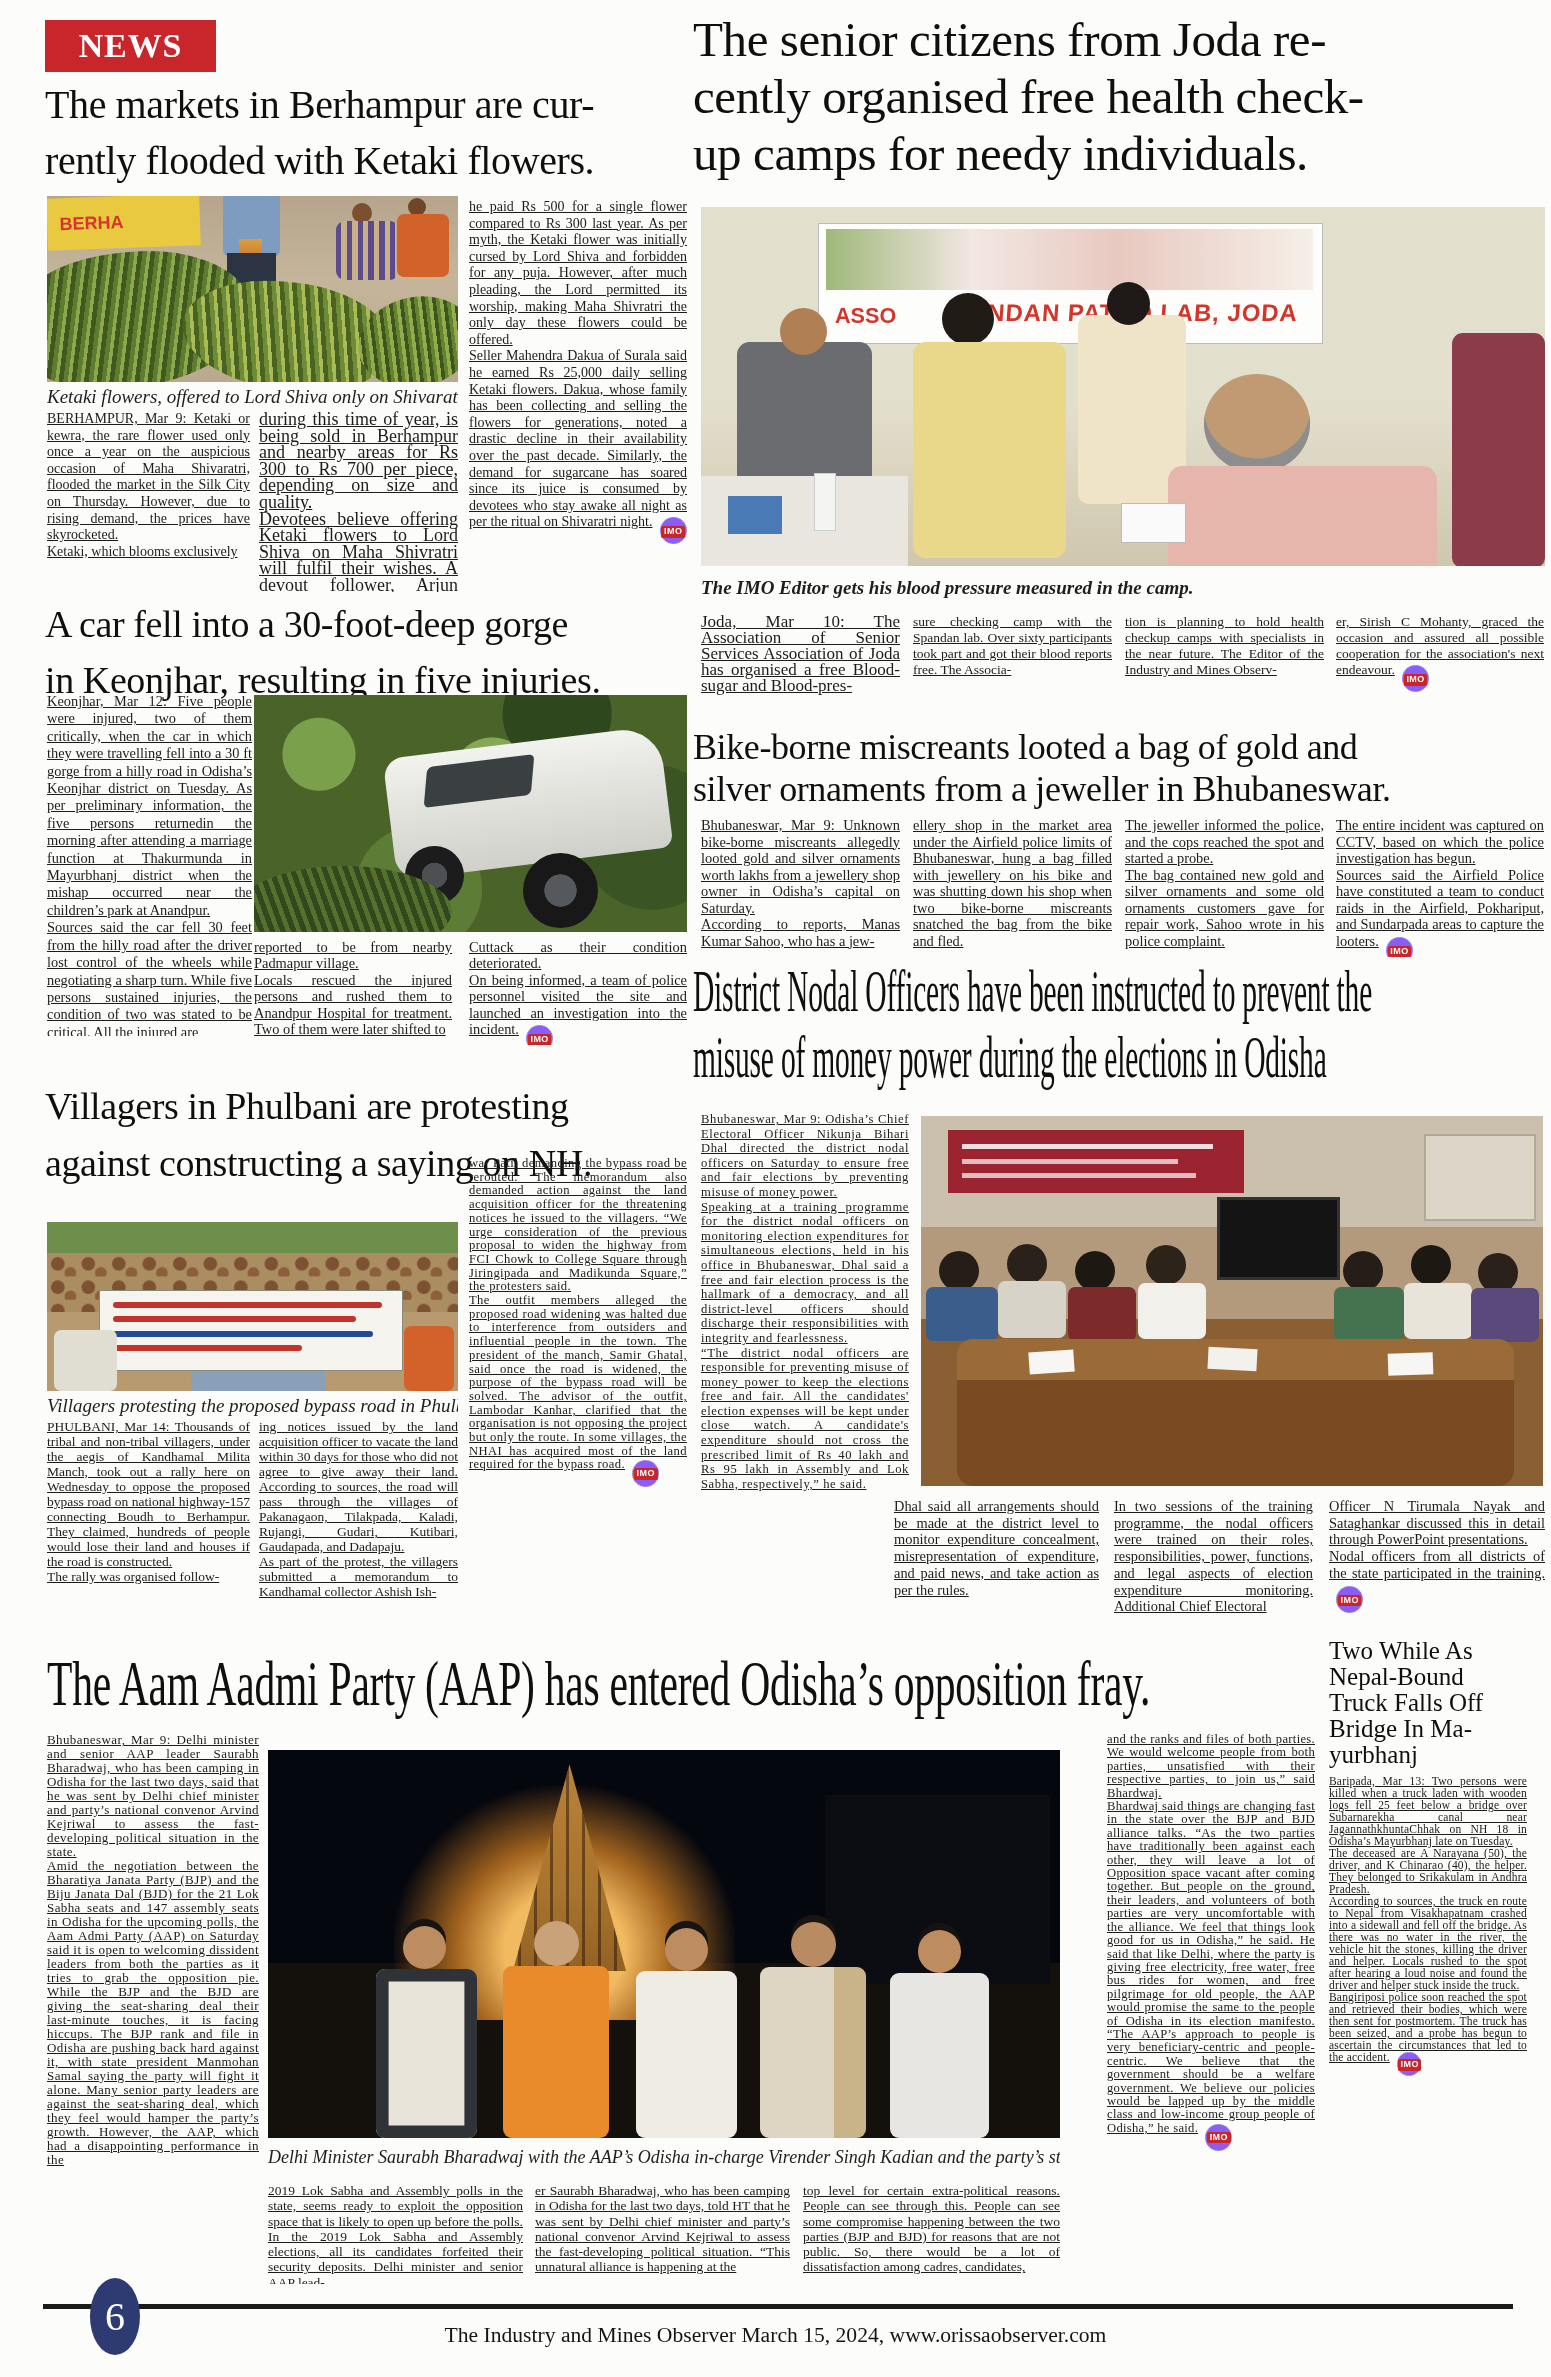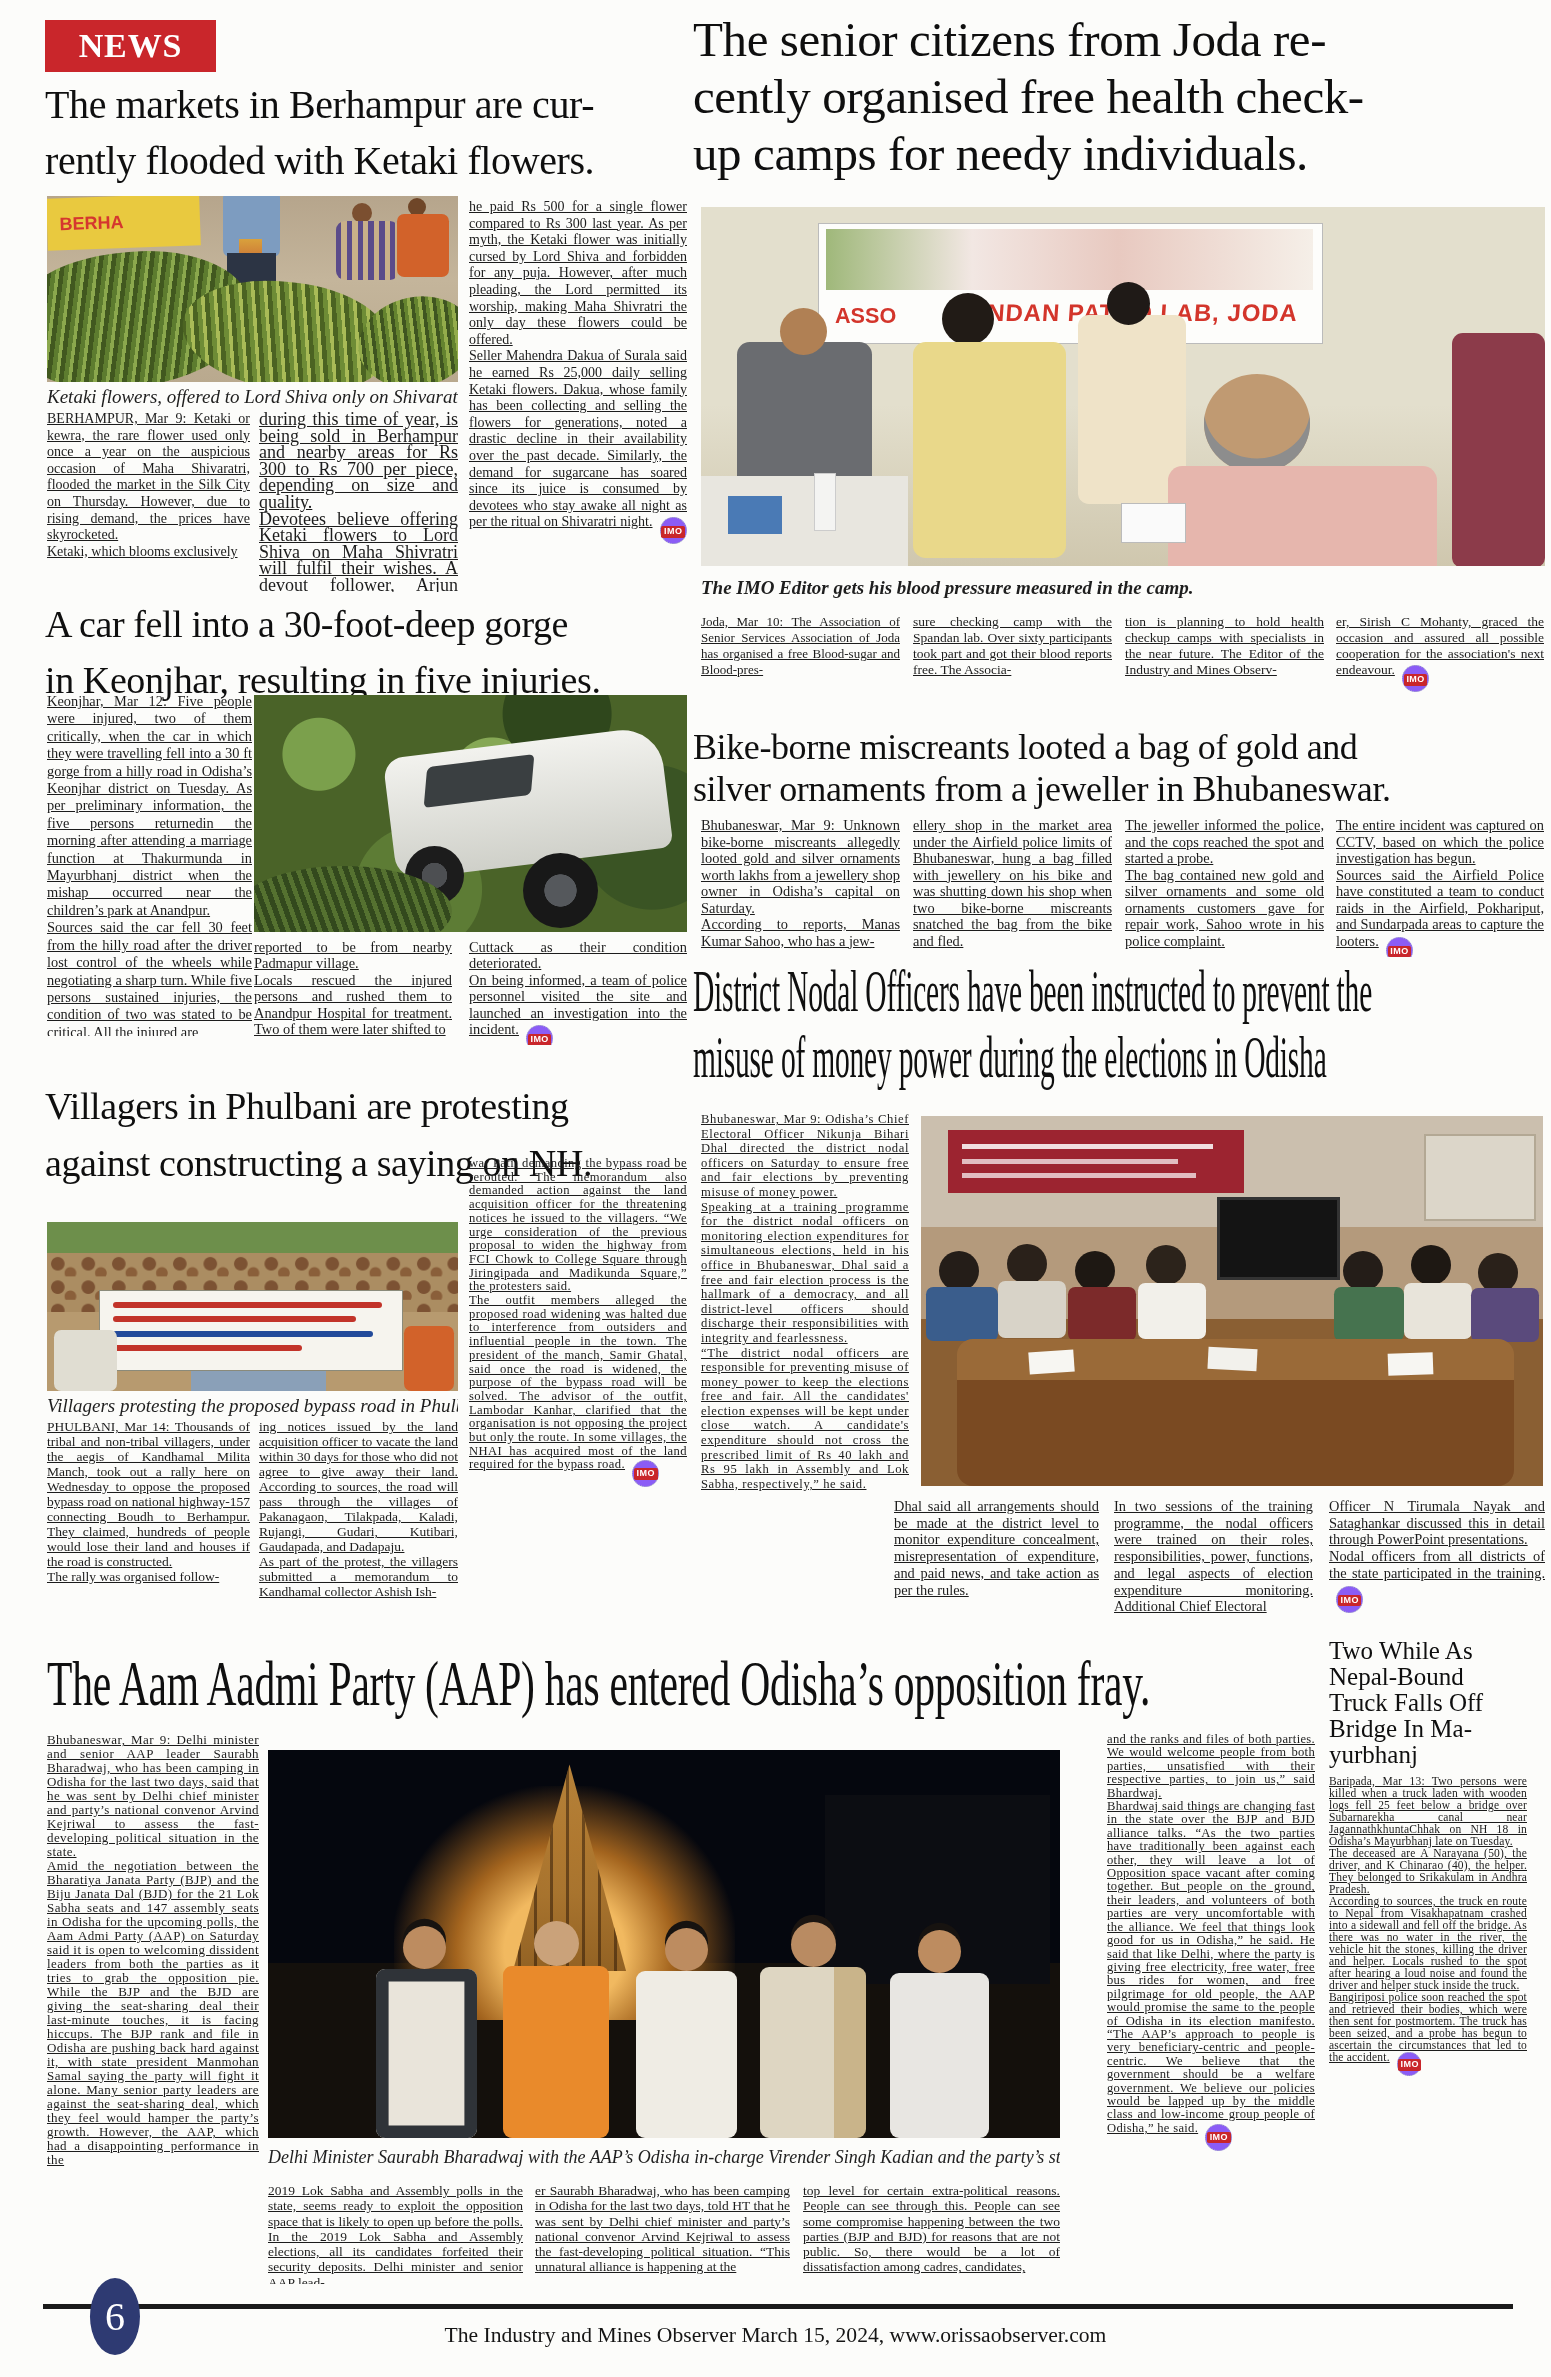--- a/index.html
+++ b/index.html
@@ -82,21 +82,21 @@
     <div style="left:377px;top:108px;width:108px;height:189px;background:#efe3c8;border-radius:10.8px"></div>
     <div style="left:406px;top:75px;width:43px;height:43px;border-radius:50%;background:#1f1a17"></div>
     <div style="left:241px;top:86px;width:52px;height:52px;border-radius:50%;background:#211b16"></div>
     <div style="left:212px;top:135px;width:153px;height:216px;background:#e9d88a;border-radius:12.6px"></div>
     <div style="left:503px;top:167px;width:106px;height:99px;border-radius:50%;background:#c09a72;box-shadow:inset 0 -14.4px 0 #8d8d8d"></div>
     <div style="left:467px;top:259px;width:269px;height:103px;background:#e6b6ad;border-radius:14.4px 14.4px 0 0"></div>
     <div style="left:751px;top:126px;width:93px;height:235px;background:#8c3b4a;border-radius:10.8px"></div>
     <div style="left:420px;top:296px;width:63px;height:38px;background:#fafafa;border:0.9px solid #bbb"></div>
   </div>
   <div class="cap" style="left:701px;top:577px;width:647px;font-weight:700">The IMO Editor gets his blood pressure measured in the camp.</div>
-  <div class="bcol" style="left:701px;top:614px;width:199px;height:110px;font-size:13px;line-height:16px"><span class="tx">Joda, Mar 10: The Association of Senior Services Association of Joda has organised a free Blood-sugar and Blood-pres-</span></div>
+  <div class="bcol" style="left:701px;top:614px;width:199px;height:110px;font-size:17px;line-height:16px"><span class="tx">Joda, Mar 10: The Association of Senior Services Association of Joda has organised a free Blood-sugar and Blood-pres-</span></div>
   <div class="bcol" style="left:913px;top:614px;width:199px;height:110px;font-size:13.5px;line-height:16px"><span class="tx">sure checking camp with the Spandan lab. Over sixty participants took part and got their blood reports free. The Associa-</span></div>
   <div class="bcol" style="left:1336px;top:614px;width:208px;height:110px;font-size:13.5px;line-height:16px"><span class="tx">er, Sirish C Mohanty, graced the occasion and assured all possible cooperation for the association's next endeavour.</span><span class="imo"><b>IMO</b></span></div>
   <div class="bcol" style="left:1125px;top:614px;width:199px;height:110px;font-size:13.5px;line-height:16px"><span class="tx">tion is planning to hold health checkup camps with specialists in the near future. The Editor of the Industry and Mines Observ-</span></div>
 
   <h1 class="abs hl" style="left:45px;top:596px;width:643px;font-size:38px;line-height:56px">
     <span class="ln">A car fell into a 30-foot-deep gorge</span>
     <span class="ln">in Keonjhar, resulting in five injuries.</span>
   </h1>
   <div class="bcol" style="left:47px;top:693px;width:205px;height:343px;font-size:14.4px;line-height:17.4px"><span class="tx">Keonjhar, Mar 12: Five people were injured, two of them critically, when the car in which they were travelling fell into a 30 ft gorge from a hilly road in Odisha’s Keonjhar district on Tuesday. As per preliminary information, the five persons returnedin the morning after attending a marriage function at Thakurmunda in Mayurbhanj district when the mishap occurred near the children’s park at Anandpur.
 Sources said the car fell 30 feet from the hilly road after the driver lost control of the wheels while negotiating a sharp turn. While five persons sustained injuries, the condition of two was stated to be critical. All the injured are</span></div>

